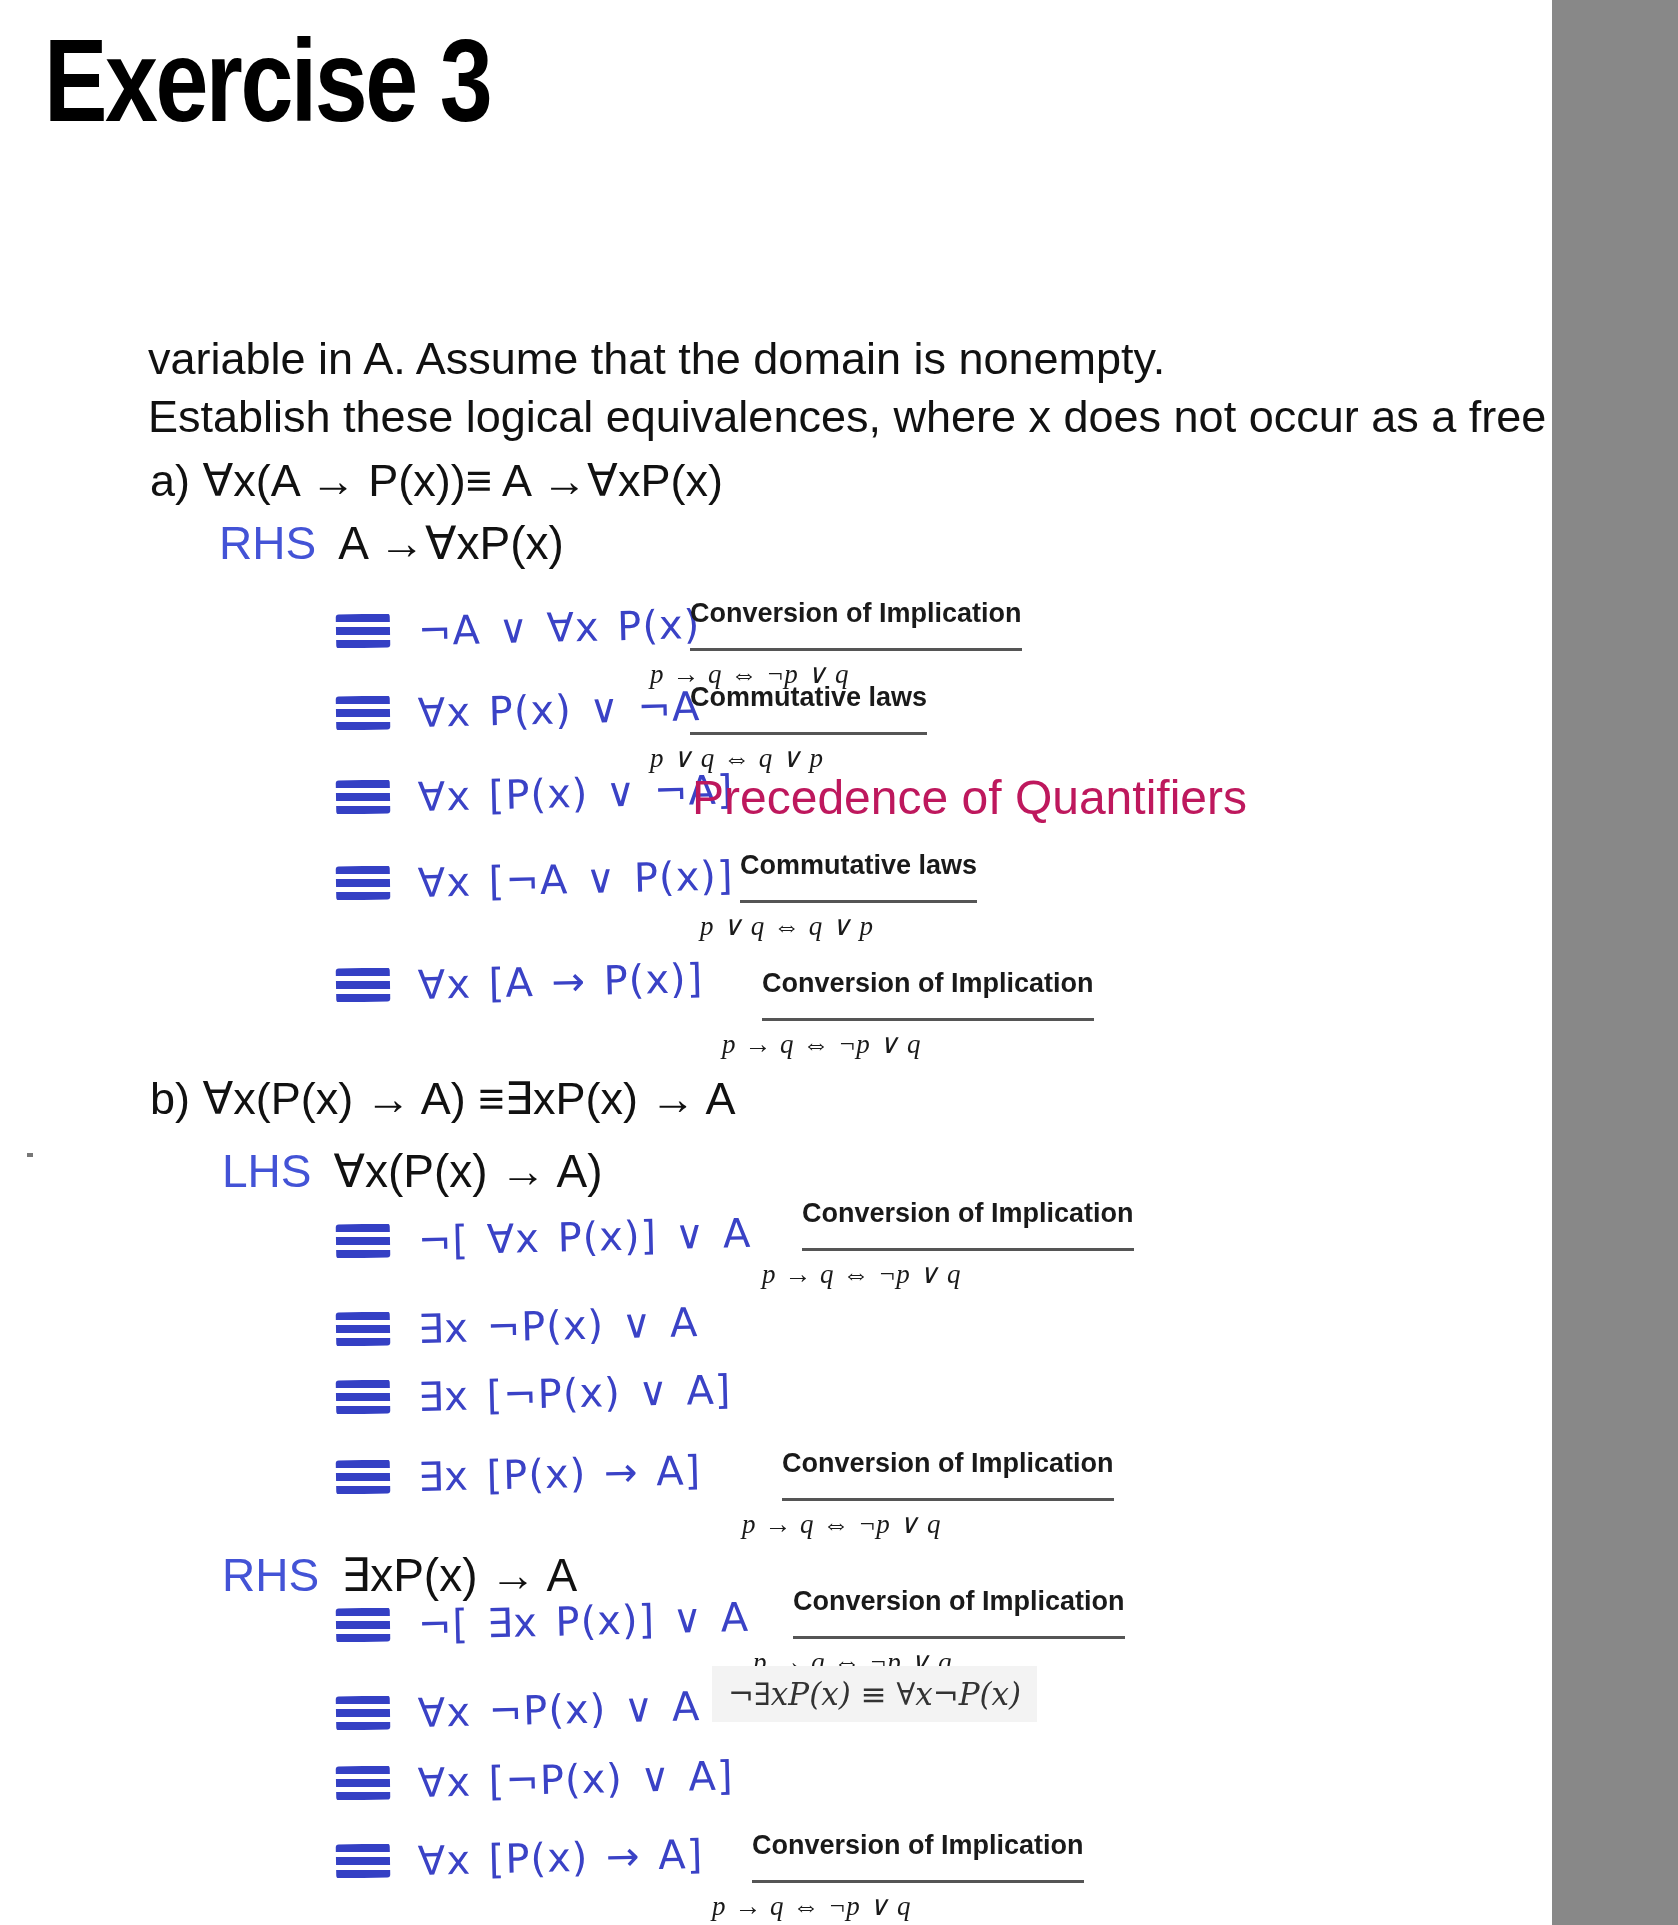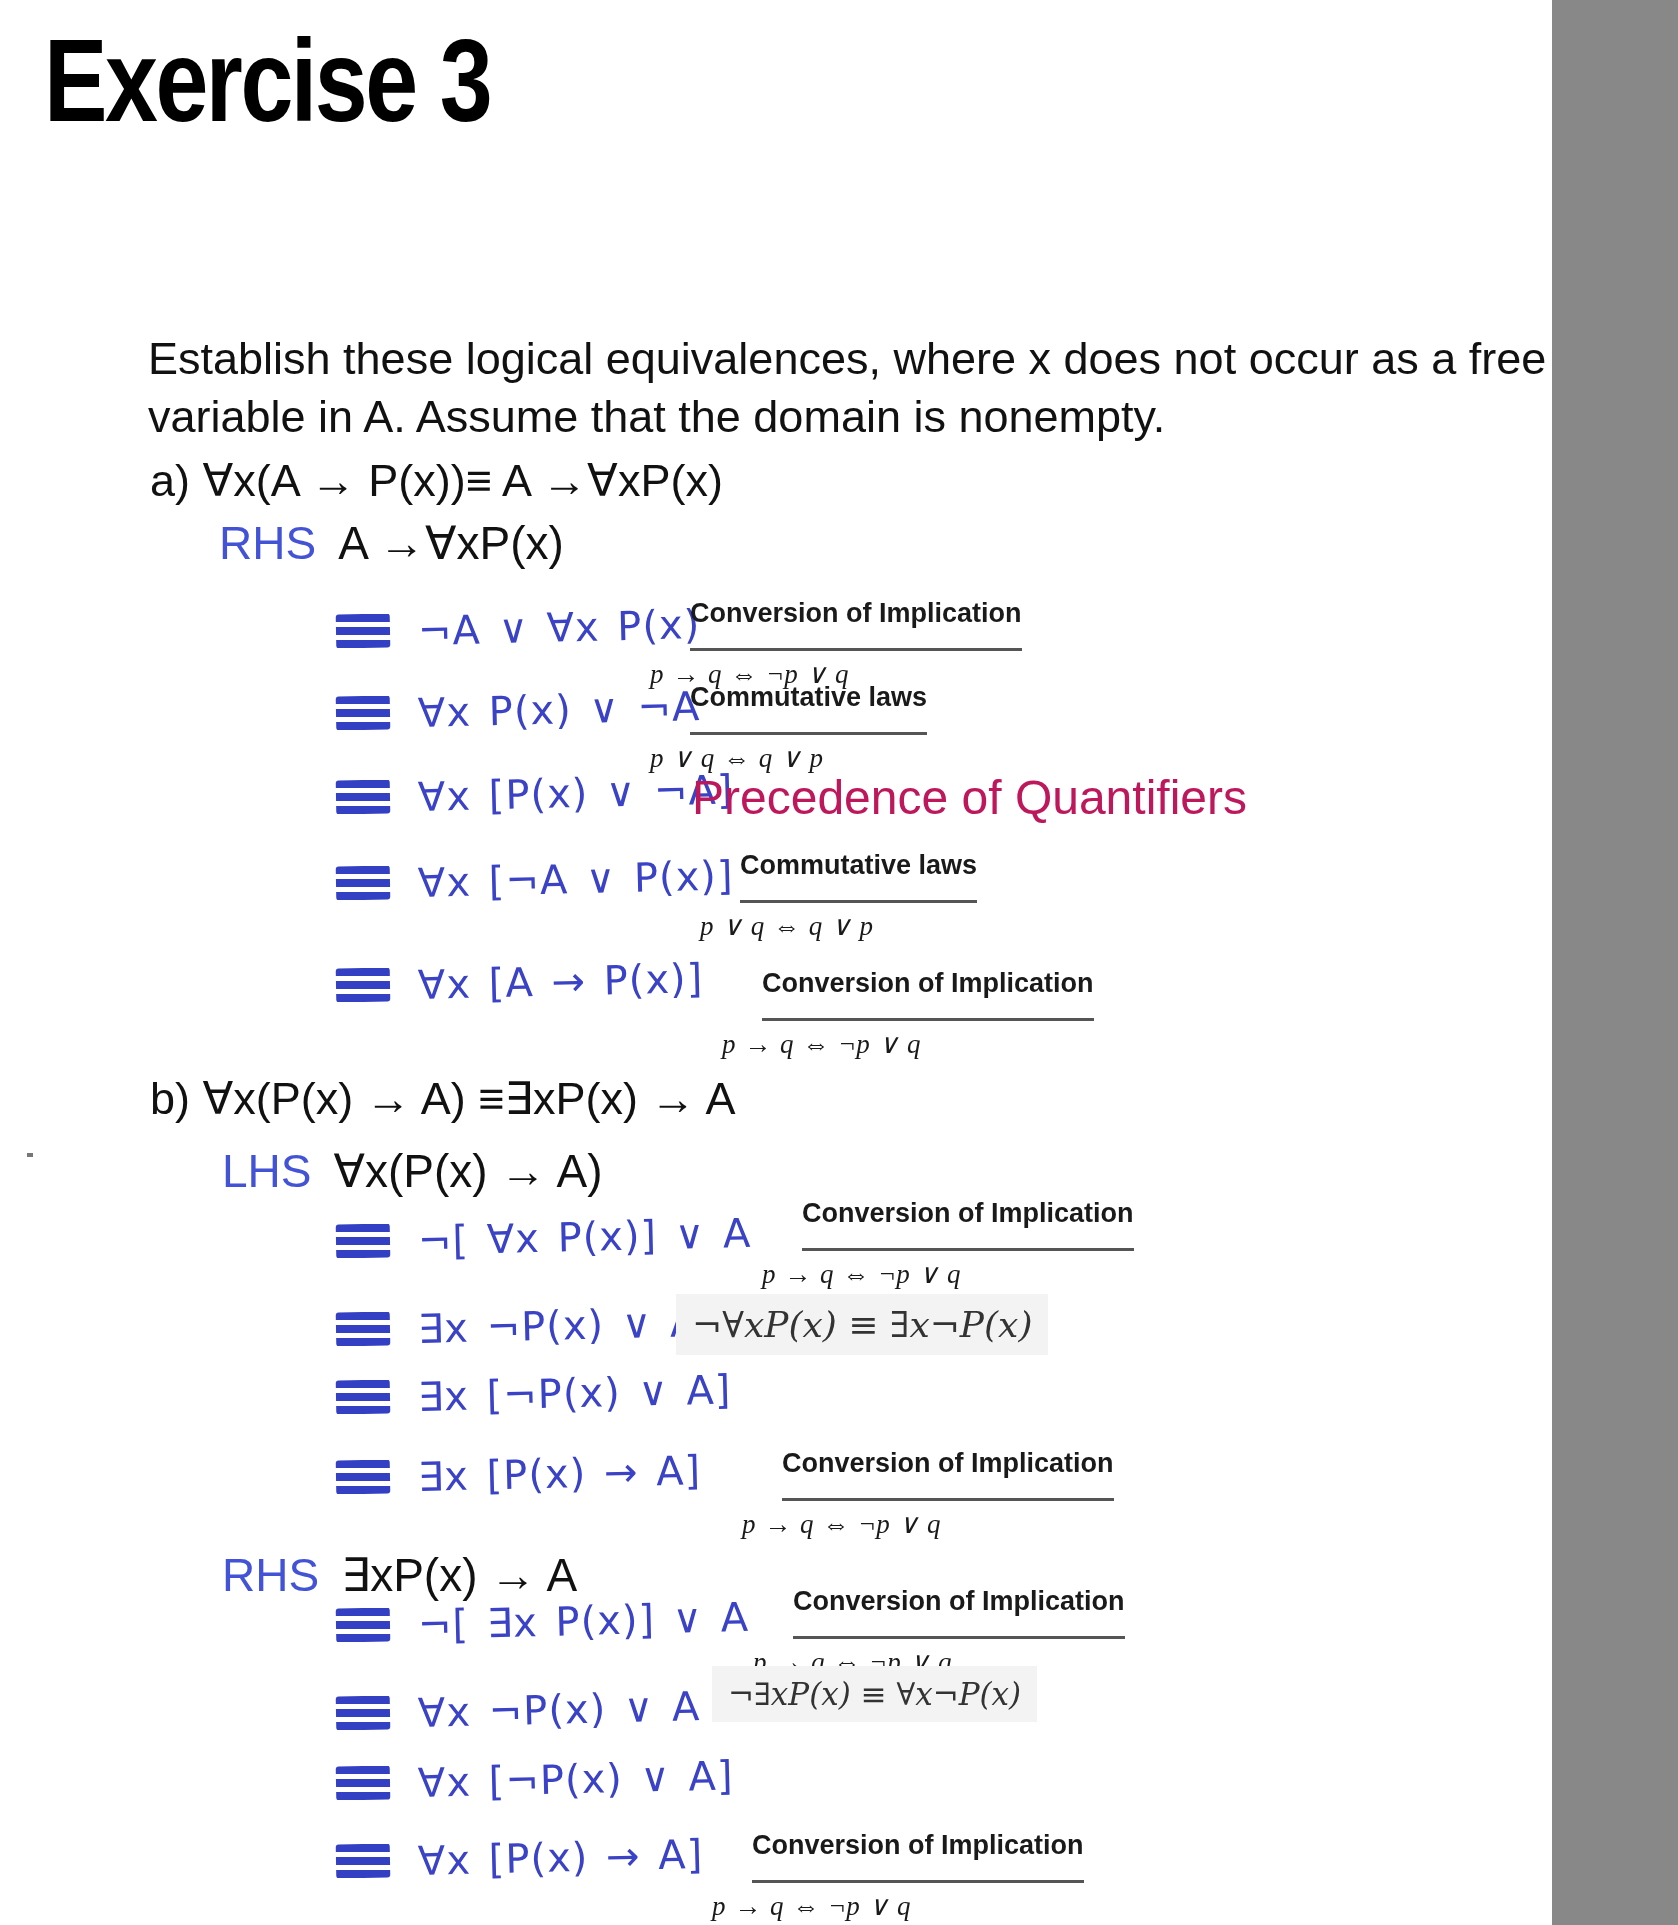--- a/index.html
+++ b/index.html
@@ -78,22 +78,22 @@
   .speck{position:absolute;left:27px;top:1153px;width:6px;height:4px;background:#555;opacity:.8;}
 </style>
 </head>
 <body>
 
 <div class="page">
 
   <div class="title">Exercise 3</div>
 
   <div class="intro">
+    <div>variable in A. Assume that the domain is nonempty.</div>
     <div>Establish these logical equivalences, where x does not occur as a free</div>
-    <div>variable in A. Assume that the domain is nonempty.</div>
   </div>
 
   <div class="heading" id="heading-a">a) ∀x(A → P(x))≡ A →∀xP(x)</div>
 
   <div class="side-row" id="side-a">
     <span class="side-label">RHS</span><span class="side-formula">A →∀xP(x)</span>
   </div>
 
   <div class="step" id="s1">
     <span class="equiv"></span>
@@ -149,21 +149,20 @@
   </div>
   <div class="ann" id="ann6">
     <div class="ann-title">Conversion of Implication</div>
     <div class="ann-formula">p → q ⇔ ¬p ∨ q</div>
   </div>
 
   <div class="step" id="s7">
     <span class="equiv"></span>
     <span class="hand">∃x ¬P(x) ∨ A</span>
   </div>
-  <div class="identity" id="id7">¬∀xP(x) ≡ ∃x¬P(x)</div>
 
   <div class="step" id="s8">
     <span class="equiv"></span>
     <span class="hand">∃x [¬P(x) ∨ A]</span>
   </div>
 
   <div class="step" id="s9">
     <span class="equiv"></span>
     <span class="hand">∃x [P(x) → A]</span>
   </div>

